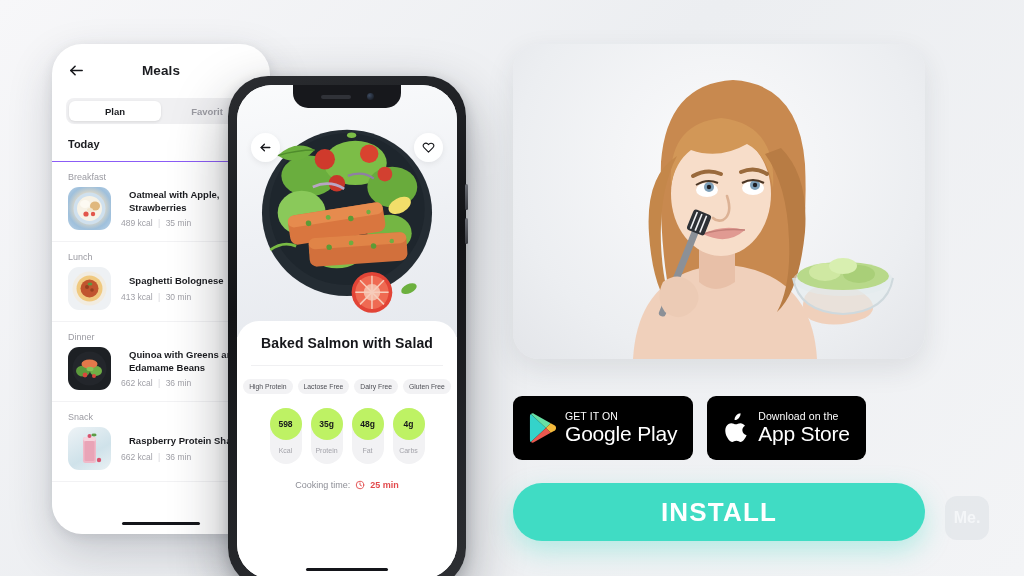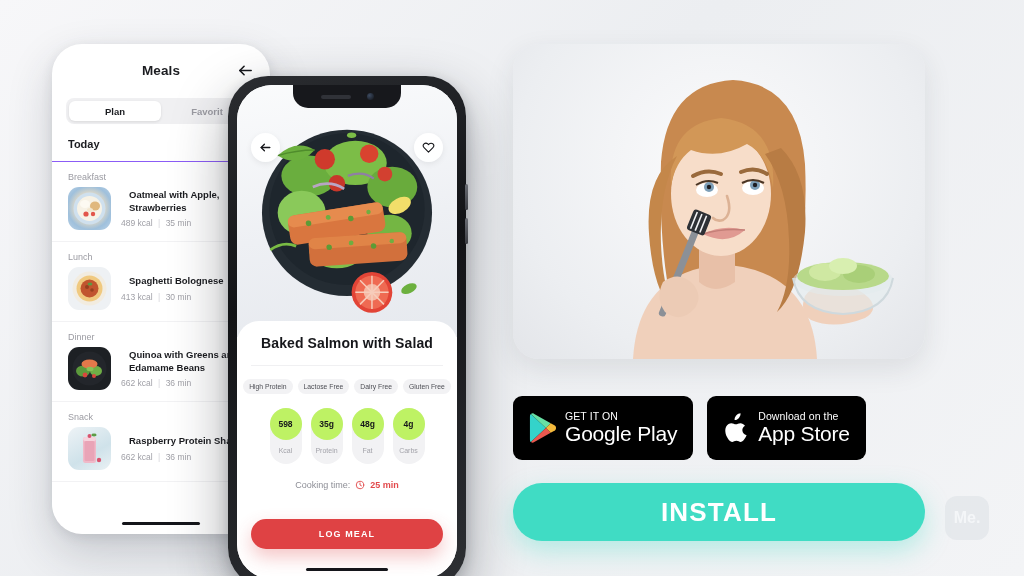--- a/index.html
+++ b/index.html
@@ -16,21 +16,21 @@
   
   .left-phone {
     position: absolute; left: 52px; top: 44px;
     width: 218px; height: 490px;
     background: #fff; border-radius: 30px;
     box-shadow: 0 18px 45px rgba(40,45,60,.20), 0 3px 12px rgba(40,45,60,.10);
     overflow: hidden;
   }
   .lp-head {
     height: 52px; display: flex; align-items: center;
-    padding: 0 16px; position: relative; justify-content: flex-end;
+    padding: 0 16px; position: relative;
   }
   .back-arrow { width: 17px; height: 17px; flex: none; }
   .lp-title {
     position: absolute; left: 0; right: 0; text-align: center;
     font-size: 13.5px; font-weight: 700; color: #1b1c20; letter-spacing: .1px;
   }
   .seg {
     margin: 2px 14px 0; height: 26px; background: #f0f0f2;
     border-radius: 8px; display: flex; padding: 3px;
   }
@@ -396,21 +396,20 @@
 
         <div class="cook-row">
           <span class="cook-label">Cooking time:</span>
           <svg width="10" height="10" viewBox="0 0 24 24" fill="none" stroke="#e24a4c" stroke-width="2.2" stroke-linecap="round">
             <circle cx="12" cy="12" r="9"></circle>
               <polyline points="12,7 12,12 15.5,14"></polyline>
           </svg>
           <span class="cook-val">25 min</span>
         </div>
 
-        <div class="log-btn">LOG MEAL</div>
       </div>
 
       <div class="cp-home"></div>
     </div>
   </div>
 
   <div class="photo-card">
     <svg viewBox="0 0 412 315" style="width:100%;height:100%;">
 
       <path d="M148 118 q6 -78 72 -82 q66 4 72 84 q4 86 -18 128 q-12 26 -36 32 l-46 0 q-28 -8 -38 -44 q-8 -52 -6 -118z" fill="#c8894f"></path>

